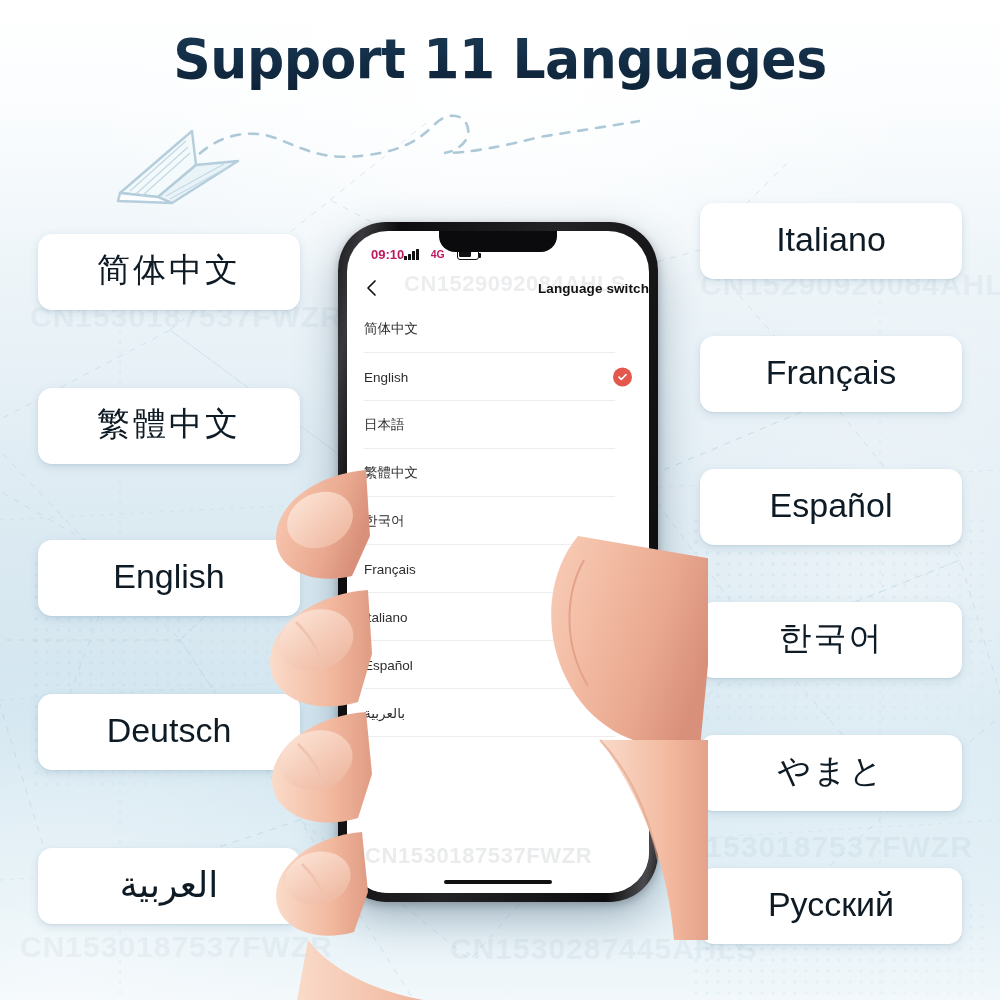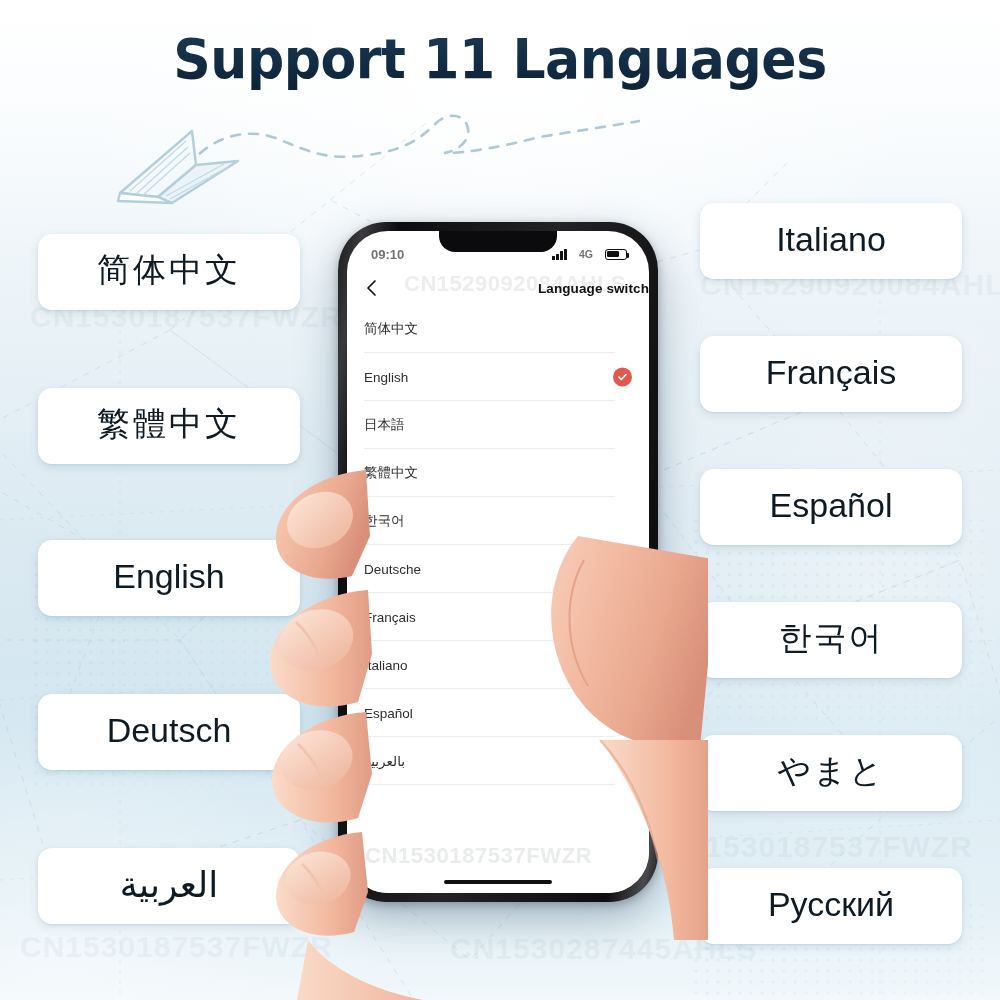--- a/index.html
+++ b/index.html
@@ -90,23 +90,23 @@
   #notch{
     position:absolute; left:50%; transform:translateX(-50%);
     top:-1px; width:118px; height:22px;
     background:#0b0b0d;
     border-radius:0 0 16px 16px;
     z-index:5;
   }
   
   #status-bar{
     position:absolute; top:0; left:0; right:0; height:40px;
-    display:flex; align-items:center; justify-content:space-between;
+    display:flex; align-items:center; 
     padding:6px 22px 0 24px;
-    font-size:13px; font-weight:700; color:#737373;
+    font-size:13px; font-weight:700; color:#be185d;
     z-index:4;
   }
   #status-right{ display:flex; align-items:center; gap:12px; }
   .bars{ display:flex; align-items:flex-end; gap:1.5px; height:11px; }
   .bars i{ display:block; width:2.5px; background:#111; border-radius:.5px; }
   .bars i:nth-child(1){height:4px}
   .bars i:nth-child(2){height:6px}
   .bars i:nth-child(3){height:8.5px}
   .bars i:nth-child(4){height:11px}
   #net-label{ font-size:10.5px; font-weight:700; letter-spacing:0; }
@@ -341,24 +341,20 @@
           <div class="lang-row">
             <span class="lang-name">日本語</span>
             <span class="rowline"></span>
           </div>
           <div class="lang-row">
             <span class="lang-name">繁體中文</span>
             <span class="rowline"></span>
           </div>
           <div class="lang-row">
             <span class="lang-name">한국어</span>
-            <span class="rowline"></span>
-          </div>
-          <div class="lang-row">
-            <span class="lang-name latin">Deutsche</span>
             <span class="rowline"></span>
           </div>
           <div class="lang-row">
             <span class="lang-name latin">Français</span>
             <span class="rowline"></span>
           </div>
           <div class="lang-row">
             <span class="lang-name latin">Italiano</span>
             <span class="rowline"></span>
           </div>

